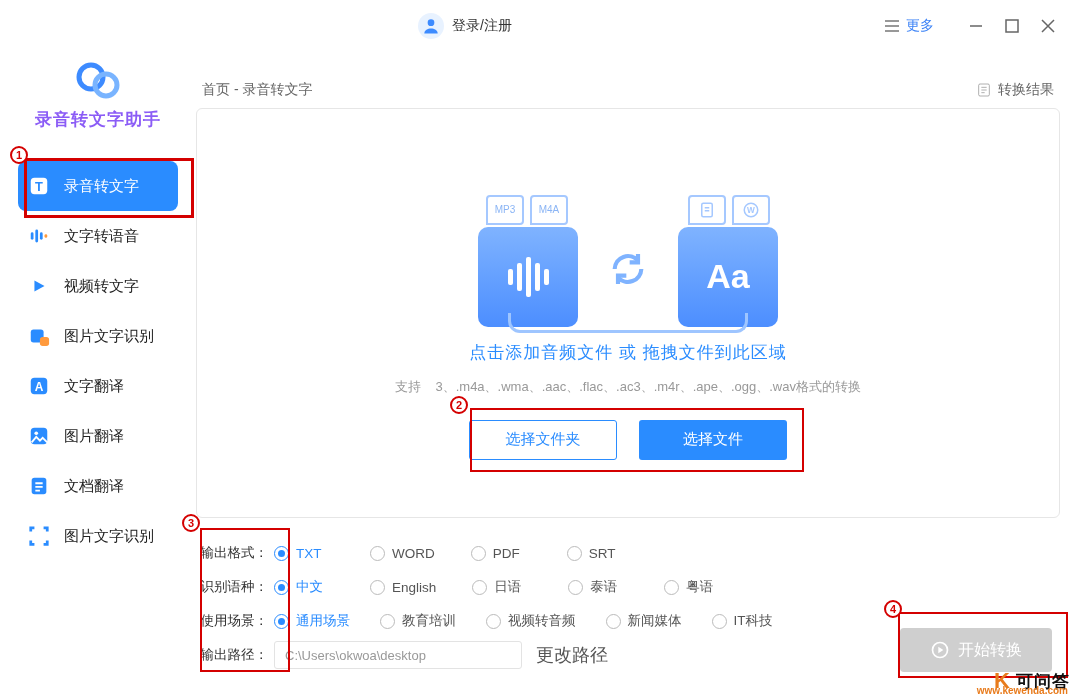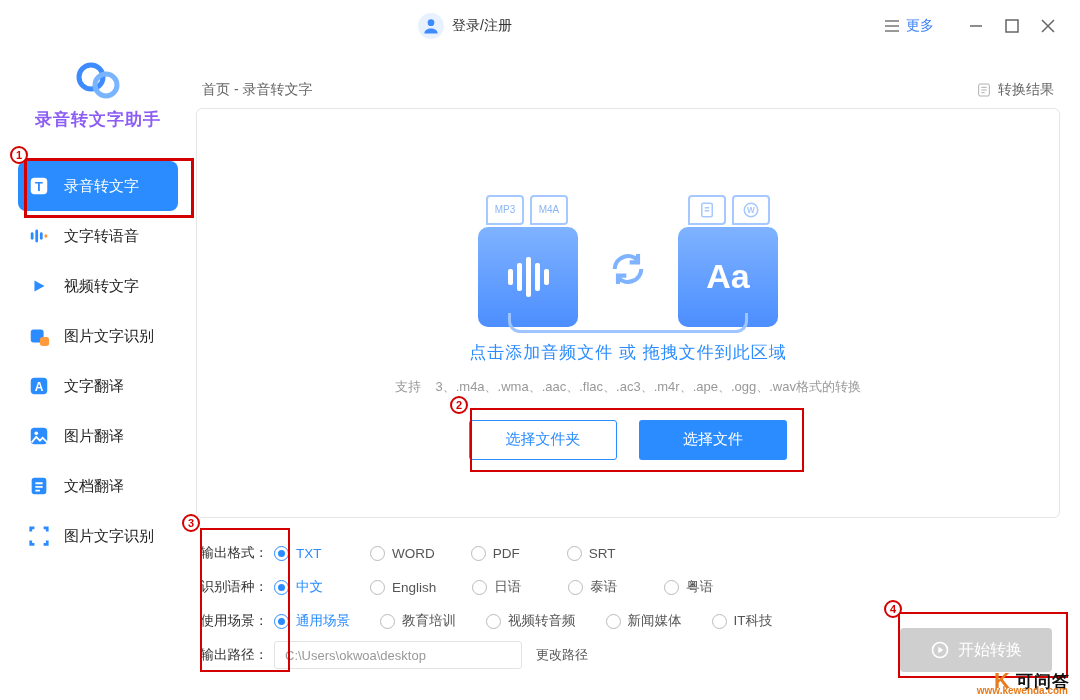--- a/index.html
+++ b/index.html
@@ -50,21 +50,21 @@
   .options { margin-top: 18px; }
   .opt-row { display: flex; align-items: center; height: 34px; font-size: 13.5px; }
   .opt-label { width: 78px; color: #333; text-align: right; padding-right: 6px; }
   .radio-list { display: flex; gap: 36px; flex-wrap: wrap; align-items: center; }
   .radio-item { display: flex; align-items: center; gap: 7px; cursor: pointer; color: #555; min-width: 60px; }
   .radio-item.sel { color: #2a8cff; }
   .radio-dot { width: 15px; height: 15px; border: 1.5px solid #bbb; border-radius: 50%; position: relative; }
   .radio-item.sel .radio-dot { border-color: #2a8cff; }
   .radio-item.sel .radio-dot::after { content: ""; position: absolute; inset: 3px; background: #2a8cff; border-radius: 50%; }
   .path-input { width: 248px; height: 28px; border: 1px solid #e3e3e3; border-radius: 3px; padding: 0 10px; font-size: 13px; color: #999; background:#fff; }
-  .change-path { font-size: 13px; color: #555; margin-left: 14px; cursor: pointer; }
+  .change-path { font-size: 18px; color: #555; margin-left: 14px; cursor: pointer; }
   .start-btn { position: absolute; right: 28px; bottom: 28px; background: #cfcfcf; color: #fff; width: 152px; height: 44px; border-radius: 4px; display: flex; align-items:center; justify-content:center; gap:8px; font-size: 16px; }
   .start-btn svg { width: 20px; height: 20px; stroke: #fff; fill:none; stroke-width:2;}
 
   
   .anno { position: absolute; border: 2.5px solid #d40000; pointer-events: none; }
   .badge { position: absolute; width: 18px; height: 18px; border-radius: 50%; background: #fff; border: 2px solid #d40000; color: #d40000; font-size: 11px; font-weight: 700; display:flex; align-items:center; justify-content:center; pointer-events:none; }
 
   
   .watermark { position: absolute; right: 10px; bottom: 6px; display:flex; align-items:center; gap:4px; font-size: 12px; }
   .watermark .big { font-family: "Arial Black", sans-serif; font-weight: 900; font-size: 22px; color:#111; }

